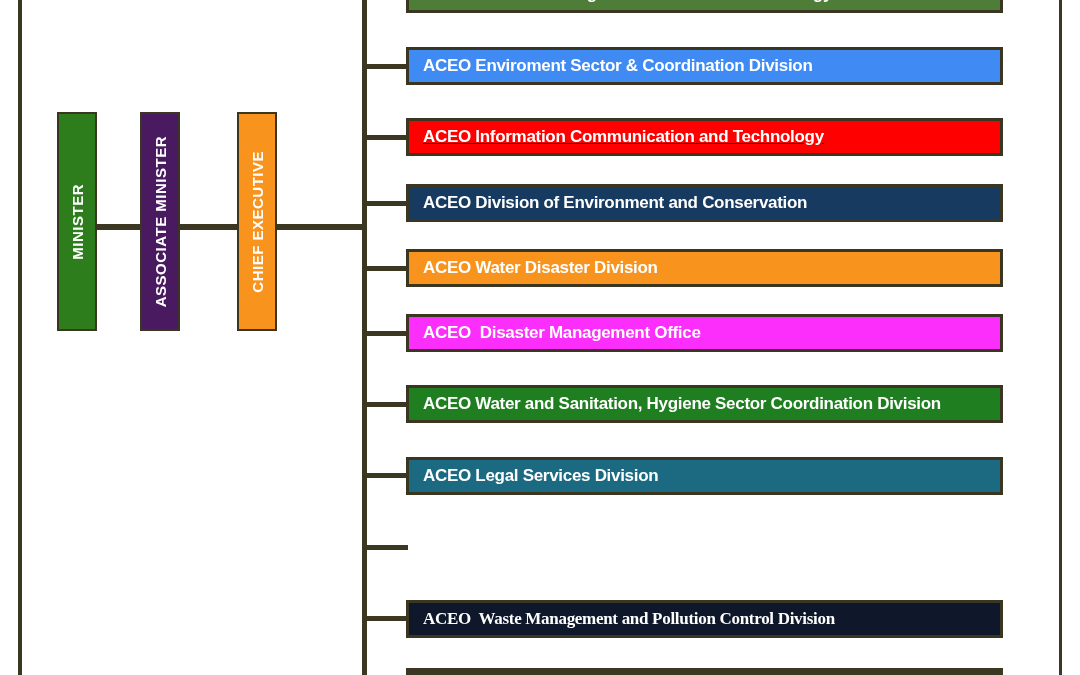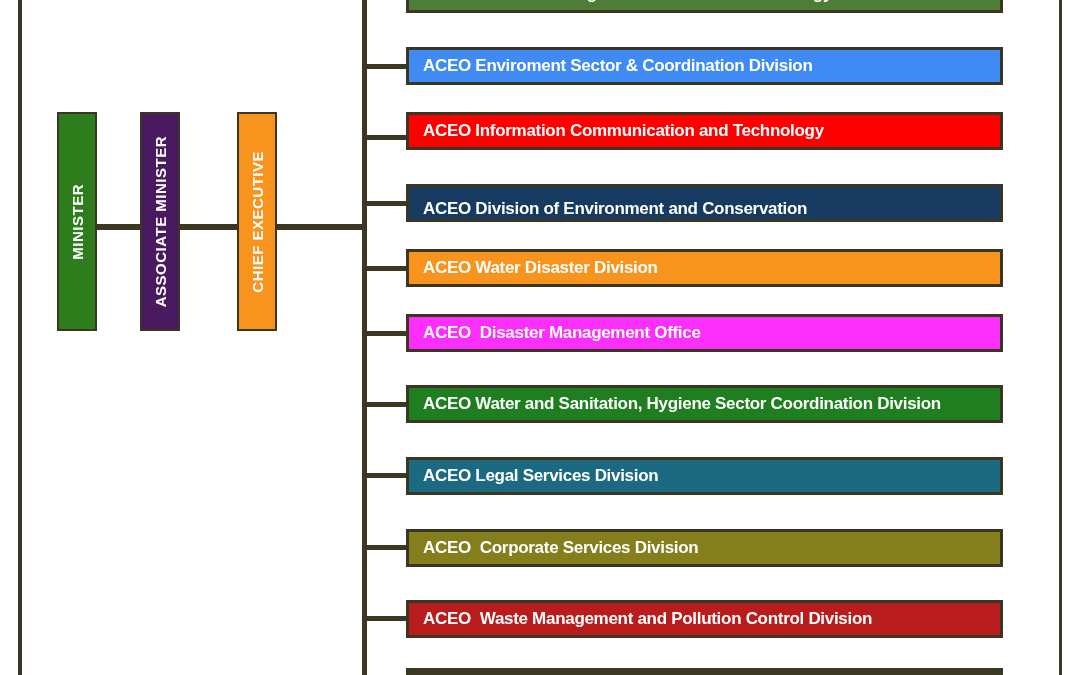--- a/index.html
+++ b/index.html
@@ -64,40 +64,37 @@
   <div class="stub" style="top:473px;"></div>
   <div class="stub" style="top:545px;"></div>
   <div class="stub" style="top:616px;"></div>
 
   <div class="bar" style="top: -25px; background: rgb(78, 125, 55);">
     <span class="bar-label">ACEO Disaster Management Office and Meteorology</span>
   </div>
   <div class="bar" style="top: 47px; background: rgb(63, 138, 243);">
     <span class="bar-label">ACEO Enviroment Sector &amp; Coordination Division</span>
   </div>
-  <div class="bar" style="top: 112px; background: rgb(254, 0, 0);">
+  <div class="bar" style="top: 118px; background: rgb(254, 0, 0); text-decoration: underline;">
     <span class="bar-label">ACEO Information Communication and Technology</span>
   </div>
-  <div class="bar" style="top: 184px; background: rgb(22, 58, 96); align-items: flex-end;">
+  <div class="bar" style="top: 184px; background: rgb(22, 58, 96);">
     <span class="bar-label">ACEO Division of Environment and Conservation</span>
   </div>
   <div class="bar" style="top: 249px; background: rgb(248, 148, 29);">
     <span class="bar-label">ACEO Water Disaster Division</span>
   </div>
   <div class="bar" style="top: 314px; background: rgb(251, 46, 251); align-items: center;">
     <span class="bar-label">ACEO  Disaster Management Office</span>
   </div>
   <div class="bar" style="top: 385px; background: rgb(31, 126, 31); text-align: right;">
     <span class="bar-label">ACEO Water and Sanitation, Hygiene Sector Coordination Division</span>
   </div>
   <div class="bar" style="top: 457px; background: rgb(28, 106, 129);">
     <span class="bar-label">ACEO Legal Services Division</span>
   </div>
-  <div class="bar" style="top: 529px; background: rgb(132, 126, 29);">
-    <span class="bar-label">ACEO  Corporate Services Division</span>
-  </div>
-  <div class="bar" style="top: 600px; background: #b91c1c;">
+  <div class="bar" style="top: 600px; background: #0f172a; font-family: Liberation Serif, serif;">
     <span class="bar-label">ACEO  Waste Management and Pollution Control Division</span>
   </div>
 
   <div class="cutbar" style="top: 668px; height: 7px; background: rgb(59, 55, 35);"></div>
 
 </div>
 
 </body></html>

